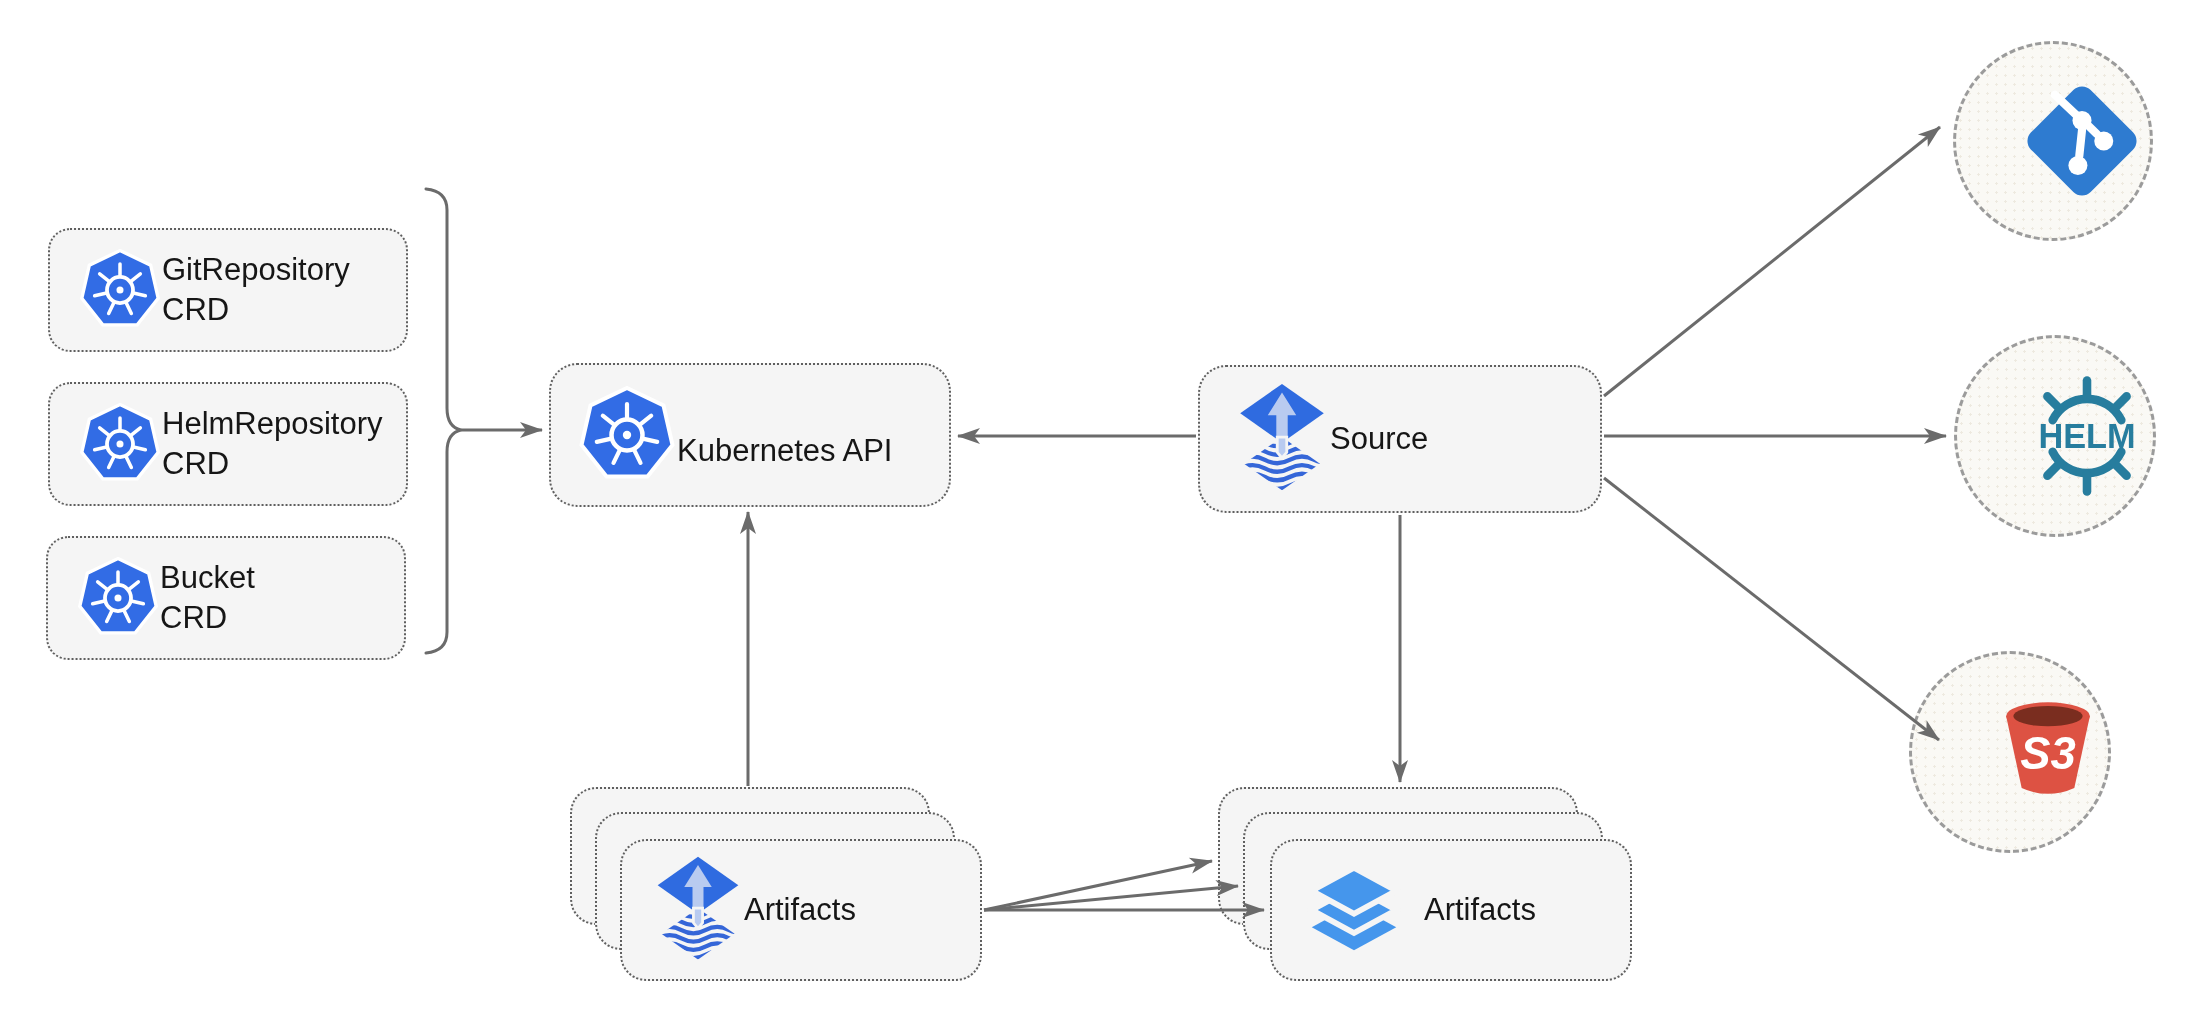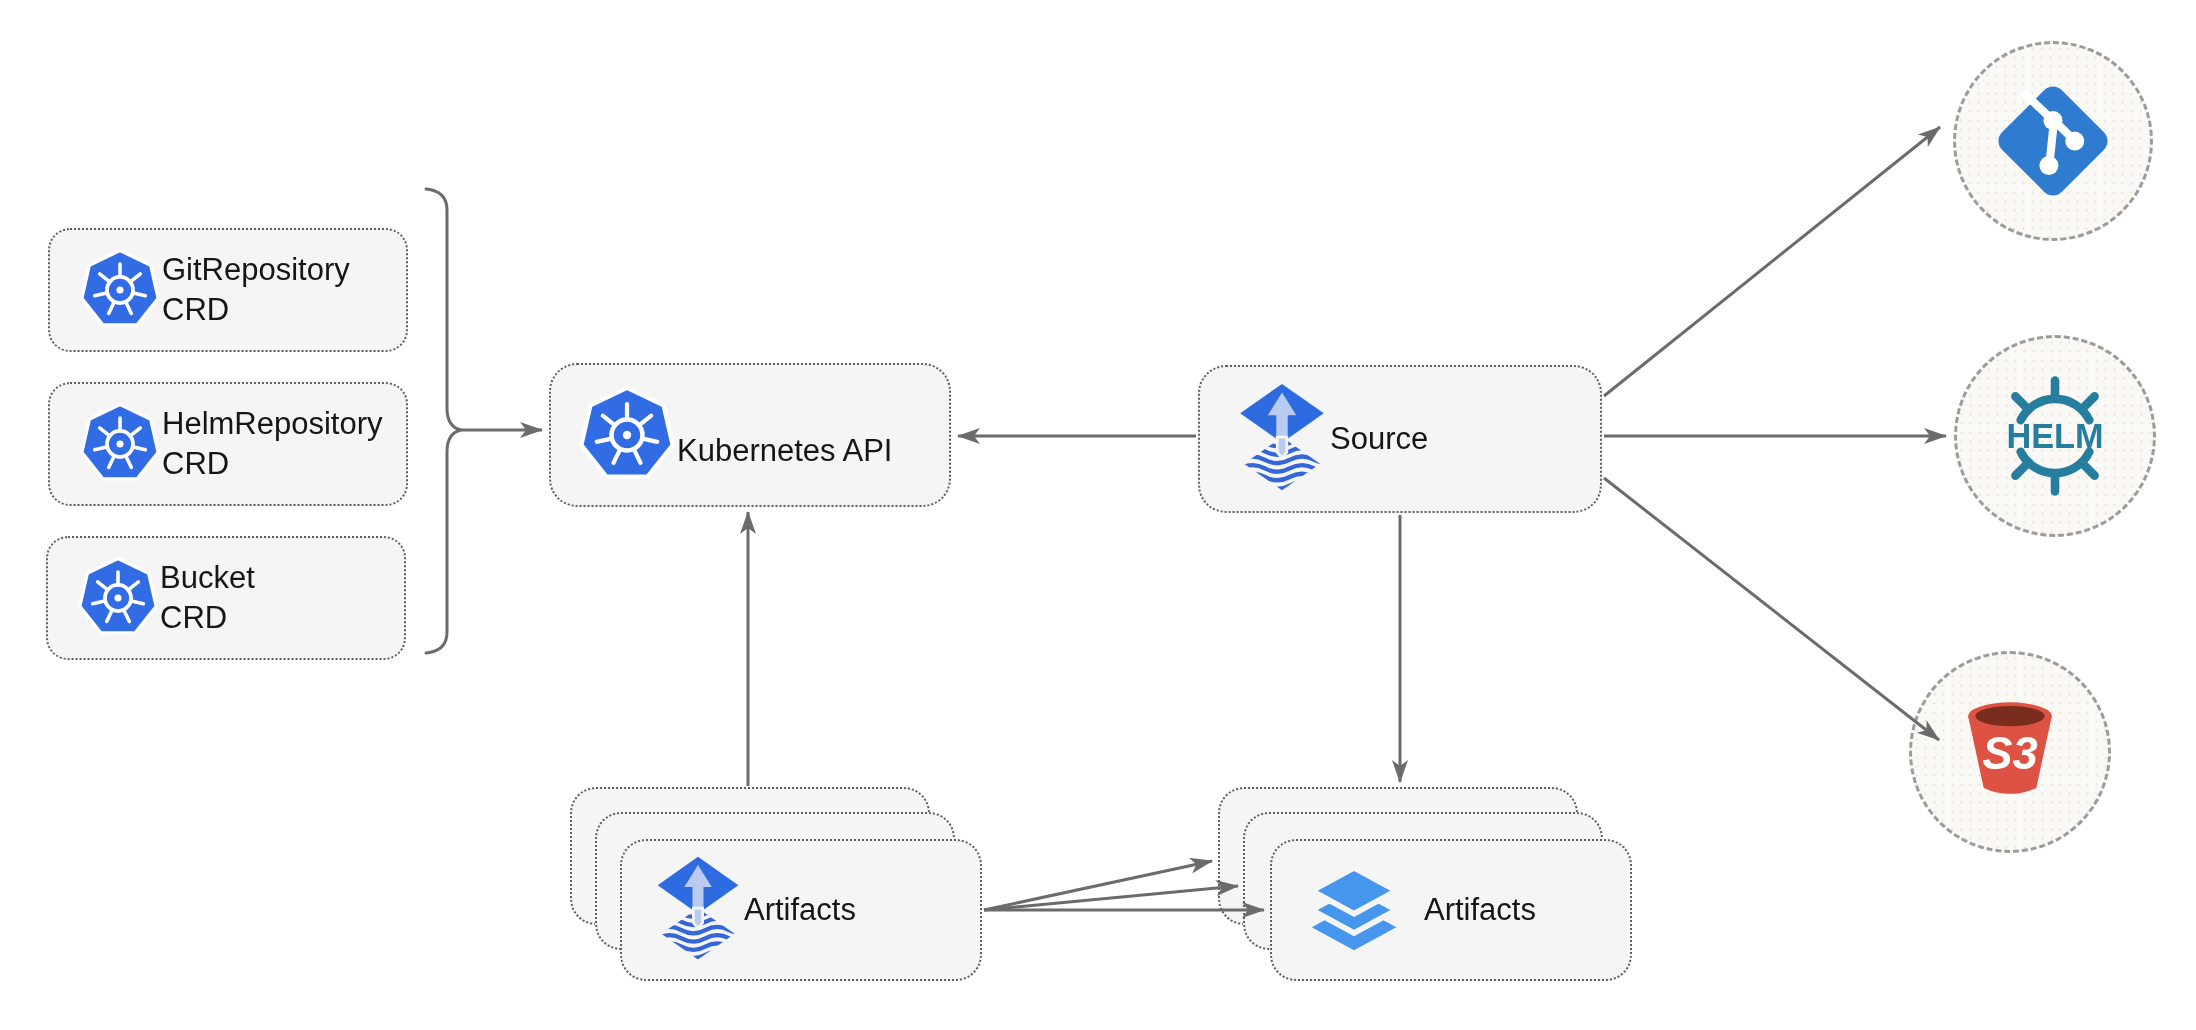--- a/index.html
+++ b/index.html
@@ -20,21 +20,21 @@
     position:absolute;background:#F5F5F5;border:2px dotted #5f5f5f;border-radius:26px;
     box-sizing:border-box;z-index:1;
   }
   .stack-front{z-index:3;border-radius:26px;}
   
   .ext-circle{
     position:absolute;border:3px dashed #9b9b9b;border-radius:50%;box-sizing:border-box;
     background-color:#FAF9F5;
     background-image:radial-gradient(rgba(160,140,100,0.14) 1.3px, transparent 1.3px);
     background-size:9px 9px;
-    display:flex;align-items:center;justify-content:center;z-index:2;
+    display:flex;align-items:center;justify-content:flex-end;z-index:2;
   }
   
   #connectors{position:absolute;left:0;top:0;z-index:5;pointer-events:none;}
   #connectors .wire{stroke:#6b6b6b;stroke-width:3;fill:none;}
   
   .big-label{font-size:36px;margin-top:33px;}
   .mid-label{font-size:33px;}
 </style>
 </head>
 <body>

